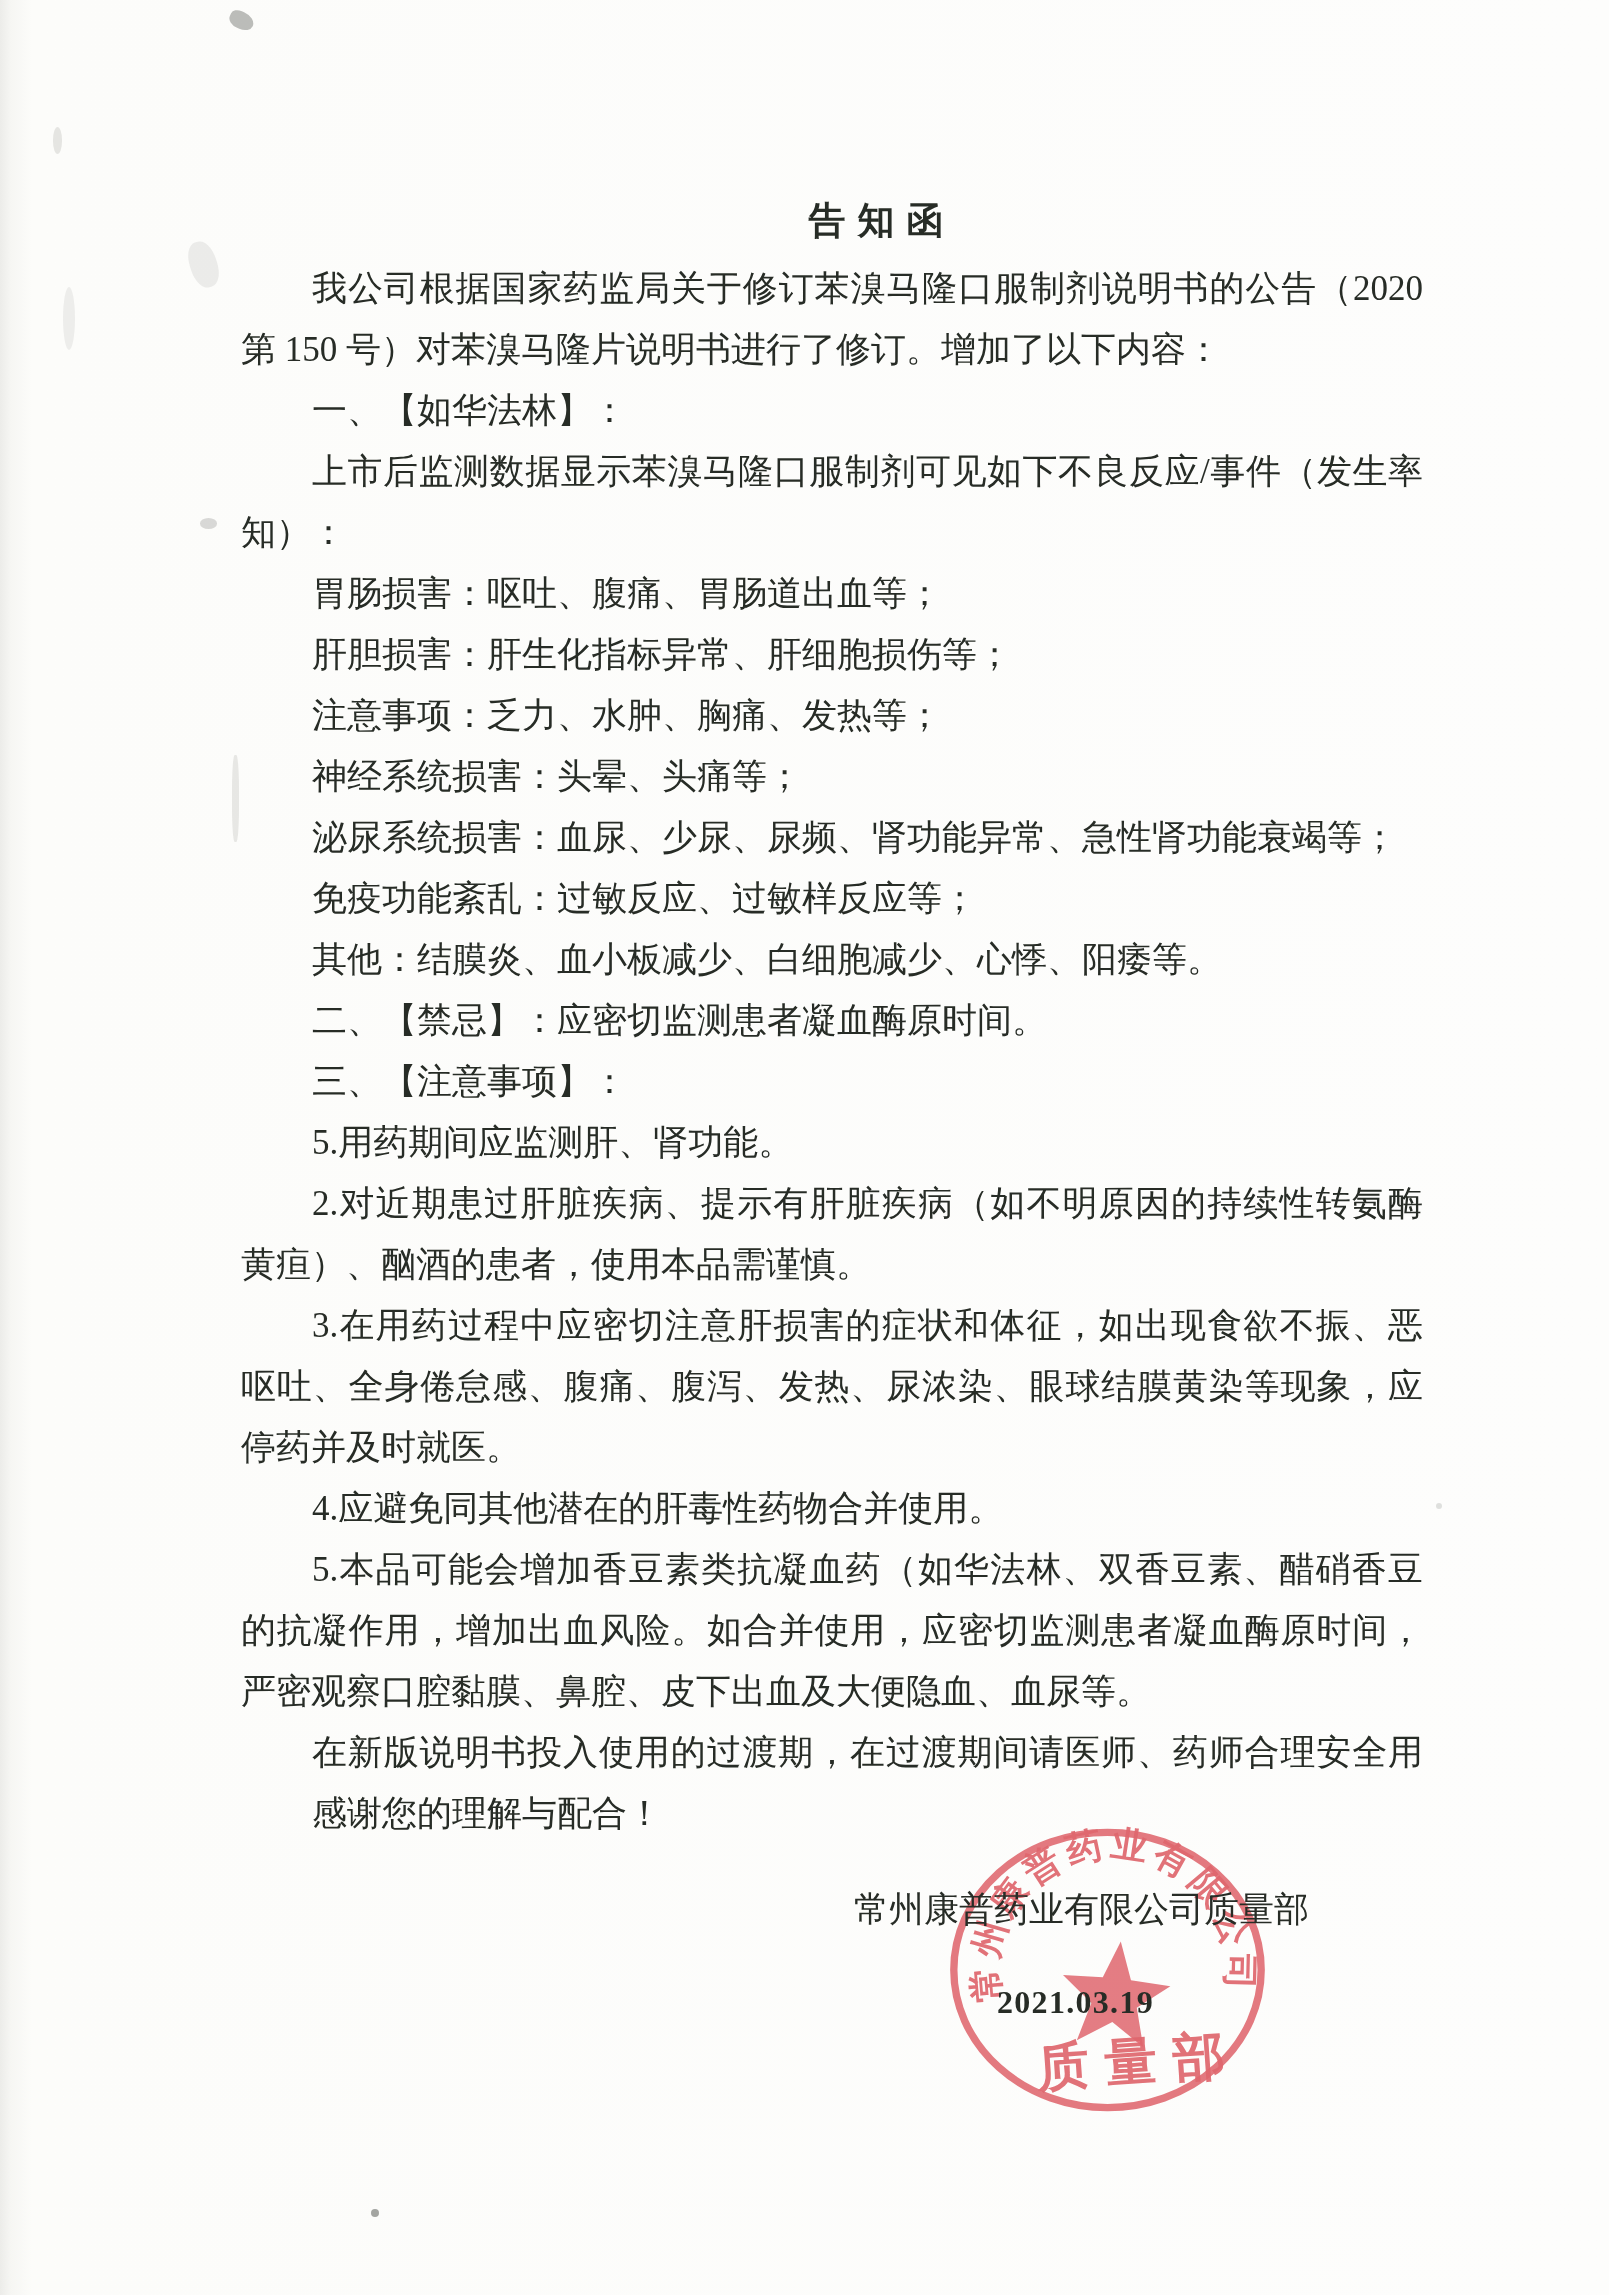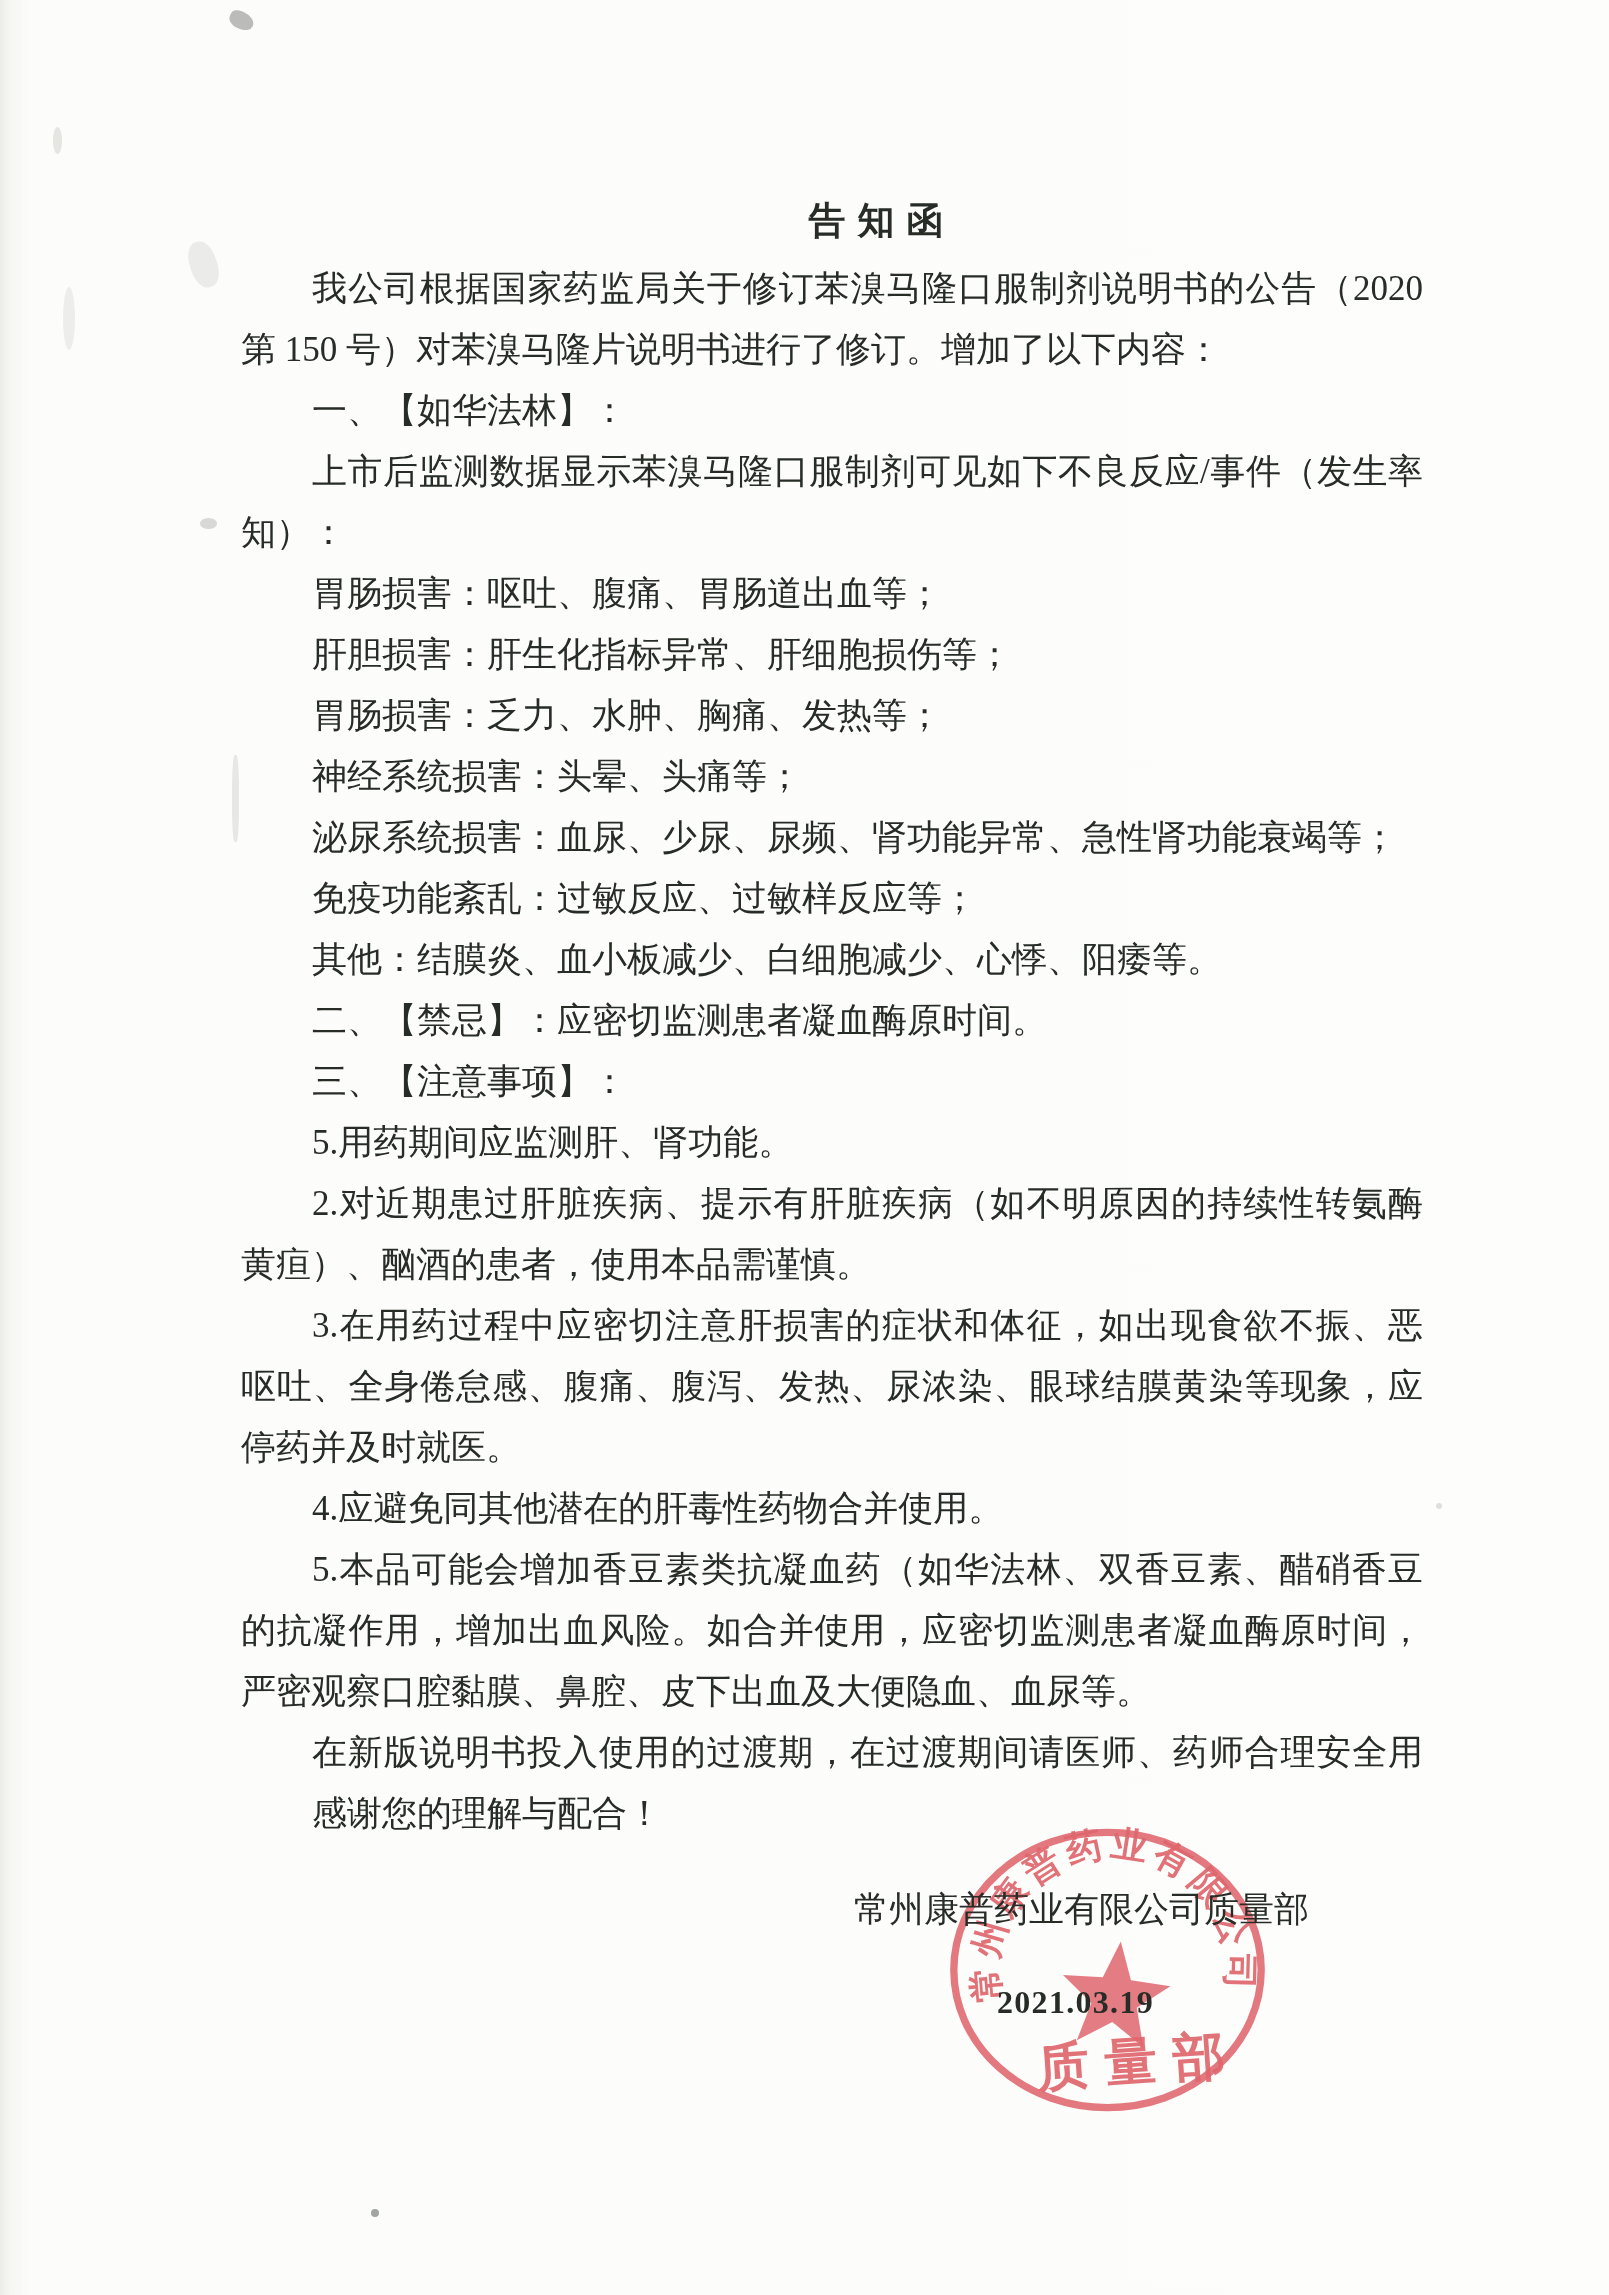--- a/index.html
+++ b/index.html
@@ -67,21 +67,21 @@
   <div class="doc-title">告知函</div>
 
   <div class="doc-body">
       <div class="line indent justify">我公司根据国家药监局关于修订苯溴马隆口服制剂说明书的公告（2020 年</div>
       <div class="line">第 150 号）对苯溴马隆片说明书进行了修订。增加了以下内容：</div>
       <div class="line indent">一、【如华法林】：</div>
       <div class="line indent justify">上市后监测数据显示苯溴马隆口服制剂可见如下不良反应/事件（发生率未</div>
       <div class="line">知）：</div>
       <div class="line indent">胃肠损害：呕吐、腹痛、胃肠道出血等；</div>
       <div class="line indent">肝胆损害：肝生化指标异常、肝细胞损伤等；</div>
-      <div class="line indent">胃肠损害：乏力、水肿、胸痛、发热等；</div>
+      <div class="line indent">注意事项：乏力、水肿、胸痛、发热等；</div>
       <div class="line indent">神经系统损害：头晕、头痛等；</div>
       <div class="line indent">泌尿系统损害：血尿、少尿、尿频、肾功能异常、急性肾功能衰竭等；</div>
       <div class="line indent">免疫功能紊乱：过敏反应、过敏样反应等；</div>
       <div class="line indent">其他：结膜炎、血小板减少、白细胞减少、心悸、阳痿等。</div>
       <div class="line indent">二、【禁忌】：应密切监测患者凝血酶原时间。</div>
       <div class="line indent">三、【注意事项】：</div>
       <div class="line indent">5.用药期间应监测肝、肾功能。</div>
       <div class="line indent justify">2.对近期患过肝脏疾病、提示有肝脏疾病（如不明原因的持续性转氨酶升高，</div>
       <div class="line">黄疸）、酗酒的患者，使用本品需谨慎。</div>
       <div class="line indent justify">3.在用药过程中应密切注意肝损害的症状和体征，如出现食欲不振、恶心、</div>

